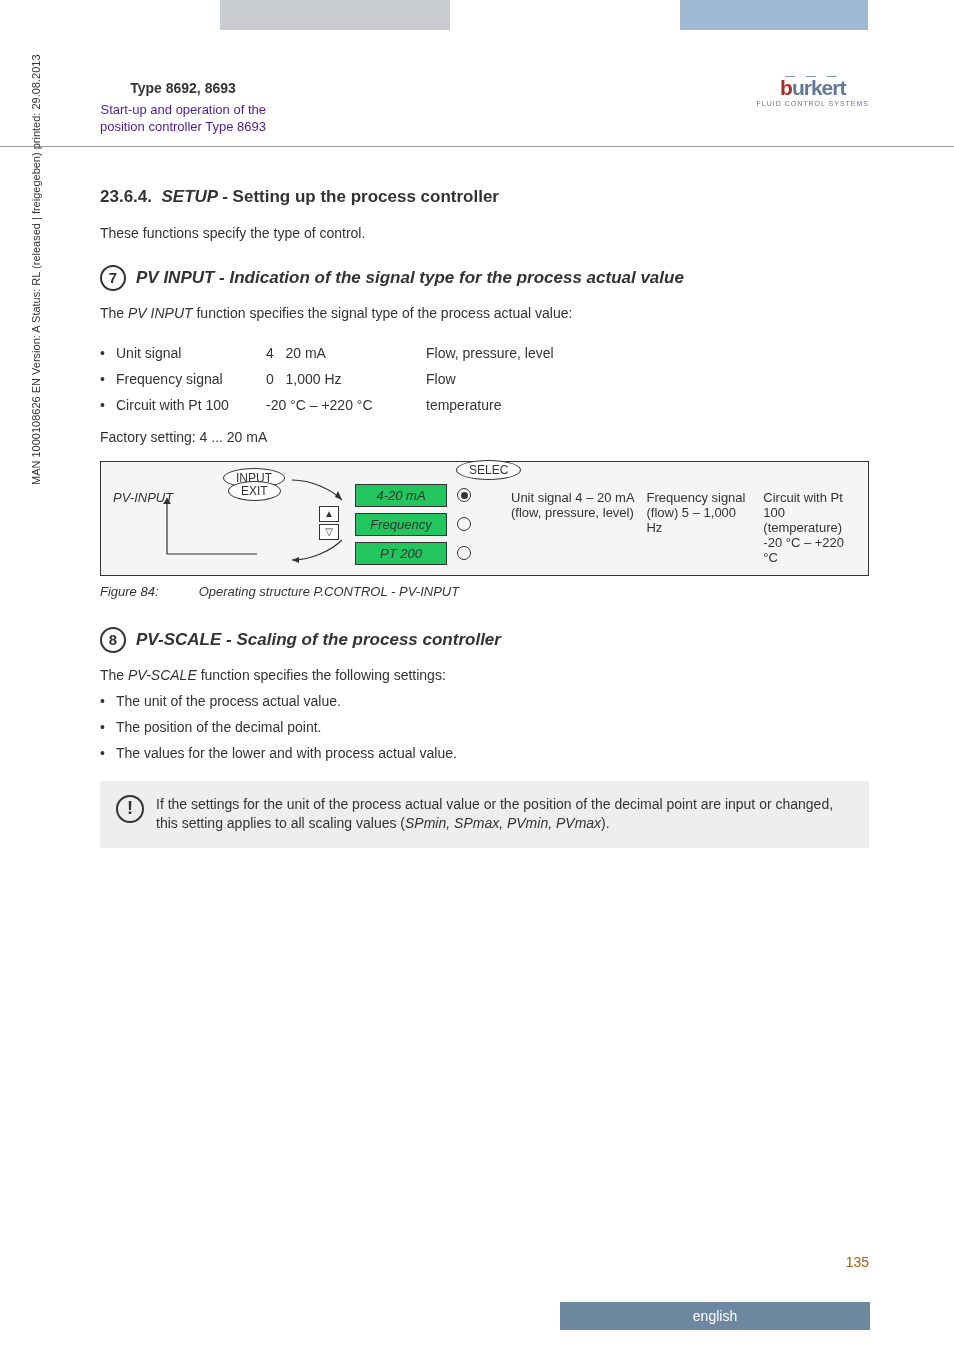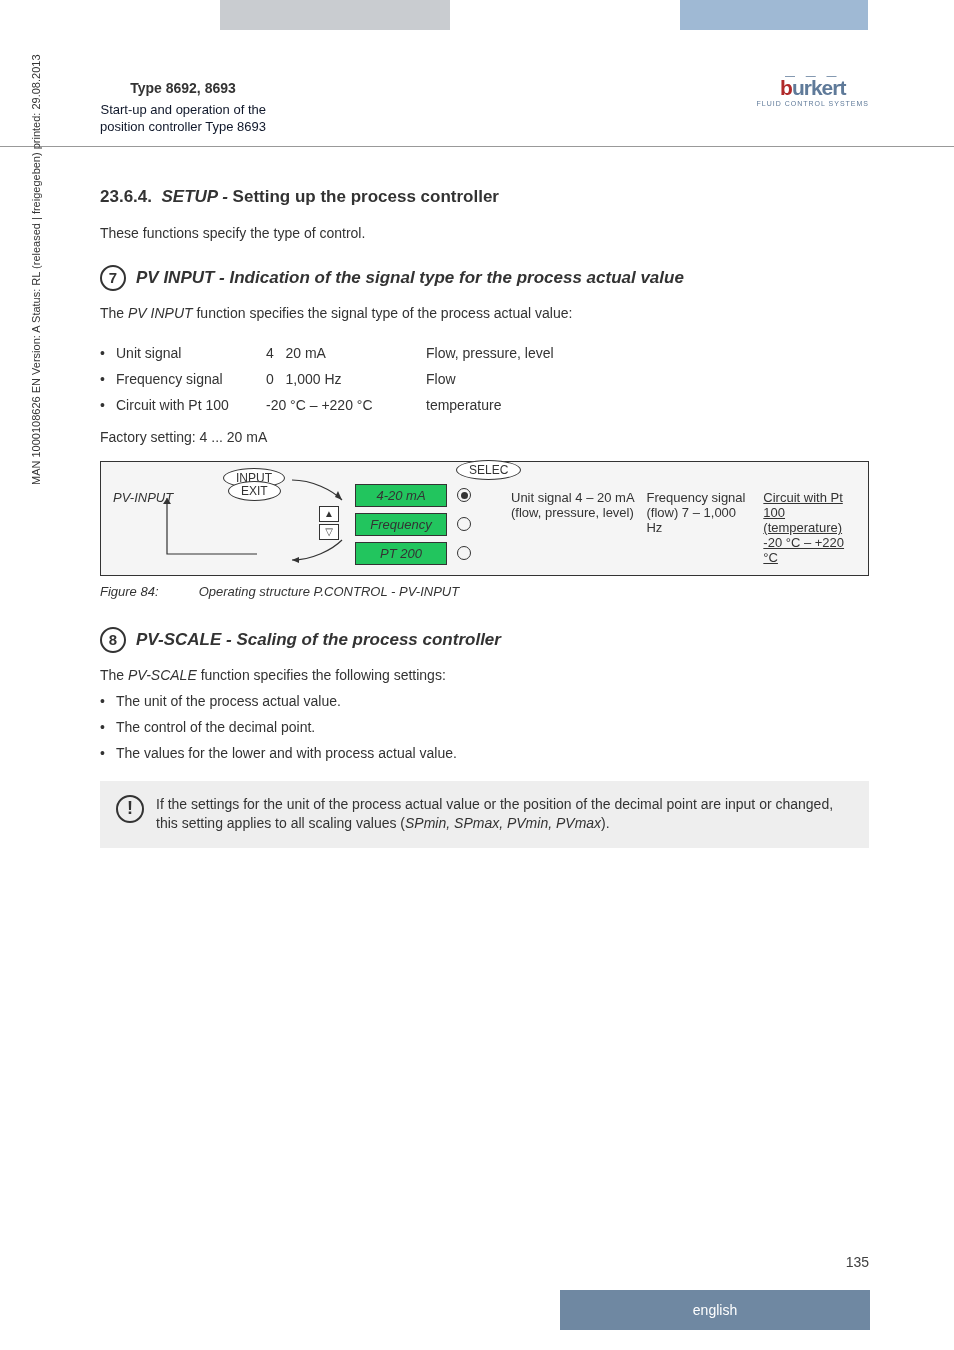--- a/index.html
+++ b/index.html
@@ -28,21 +28,21 @@
     height: 30px;
     background: #9fb9d4;
   }
   .header {
     position: relative;
     padding: 50px 85px 10px 100px;
     border-bottom: 1px solid #999;
   }
   .header .title-area { display: inline-block; text-align: right; }
   .header .type-line { font-weight: bold; font-size: 14px; margin-bottom: 6px; text-align: center; }
-  .header .sub-line { font-size: 13px; color: #0f172a; line-height: 1.3; }
+  .header .sub-line { font-size: 13px; color: #4c1d95; line-height: 1.3; }
   .logo {
     position: absolute;
     right: 85px;
     top: 40px;
     text-align: center;
   }
   .logo .brand {
     font-size: 21px;
     font-weight: bold;
     color: #5f7a99;
@@ -120,23 +120,23 @@
     width:28px; height:28px; border:2px solid #333; border-radius:50%;
     display:flex; align-items:center; justify-content:center;
     font-size:18px; font-weight:bold; flex-shrink:0;
   }
 
   .side-text {
     position:absolute; left:30px; top:485px;
     transform: rotate(-90deg); transform-origin: left top;
     font-size:11px; color:#333; white-space:nowrap;
   }
-  .page-num { position:absolute; right:85px; bottom:80px; font-size:14px; color:#404040;text-align:center;}
+  .page-num { position:absolute; right:85px; bottom:80px; font-size:14px; color:#a16207;text-align:center;}
   .lang-bar {
-    position:absolute; bottom:20px; left:560px; width:310px; height:40px;
+    position:absolute; bottom:20px; left:560px; width:310px; height:28px;
     background:#6f88a2; color:#fff; display:flex; align-items:center;
     justify-content:center; font-size:14px;
   }
   .diag-svg { position:absolute; left:56px; top:8px; }
 </style>
 </head>
 <body>
 
 <div class="top-bar">
   <div class="gray-block"></div>
@@ -226,22 +226,22 @@
           <div class="opt-box">Frequency</div>
           <div class="radio"></div>
         </div>
         <div class="opt-row">
           <div class="opt-box">PT 200</div>
           <div class="radio"></div>
         </div>
       </div>
       <div class="desc-col">
         <div>Unit signal 4 – 20 mA (flow, pressure, level)</div>
-        <div>Frequency signal (flow) 7 – 1,000 Hz</div>
-        <div style="white-space:pre-line;text-decoration:underline;">Circuit with Pt 100 (temperature)
+        <div>Frequency signal (flow) 5 – 1,000 Hz</div>
+        <div style="white-space:pre-line;">Circuit with Pt 100 (temperature)
 -20 °C – +220 °C</div>
       </div>
     </div>
   </div>
 
   <div class="fig-caption">
     <span class="num">Figure 84:</span>
     <span>Operating structure P.CONTROL - PV-INPUT</span>
   </div>
 
@@ -254,21 +254,21 @@
     <span>The </span><span class="ital">PV-SCALE</span><span> function specifies the following settings:</span>
   </div>
 
   <div class="bullet-list">
     <div class="row">
         <div class="bullet">•</div>
         <div>The unit of the process actual value.</div>
       </div>
     <div class="row">
         <div class="bullet">•</div>
-        <div>The control of the decimal point.</div>
+        <div>The position of the decimal point.</div>
       </div>
     <div class="row">
         <div class="bullet">•</div>
         <div>The values for the lower and with process actual value.</div>
       </div>
   </div>
 
   <div class="notice-box">
     <div class="notice-icon">!</div>
     <div>

